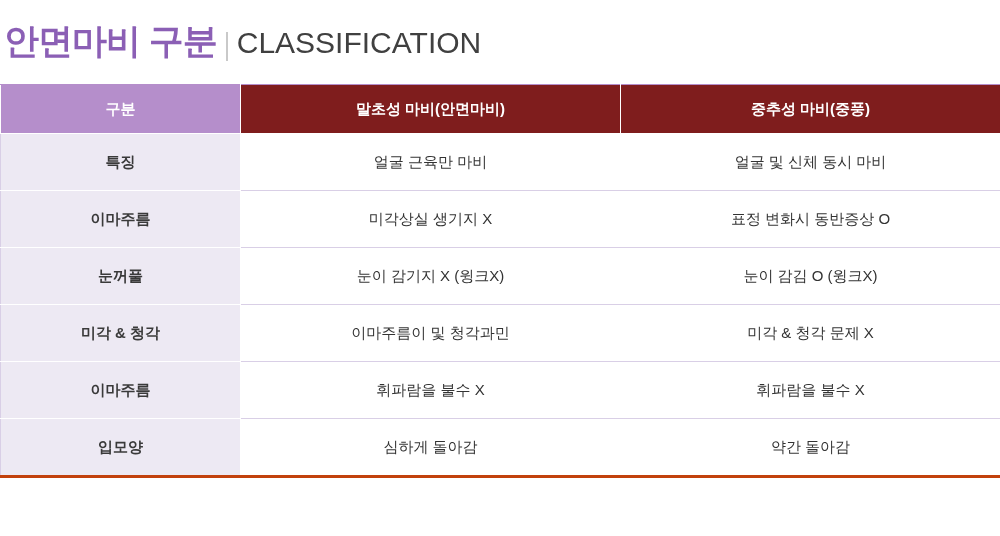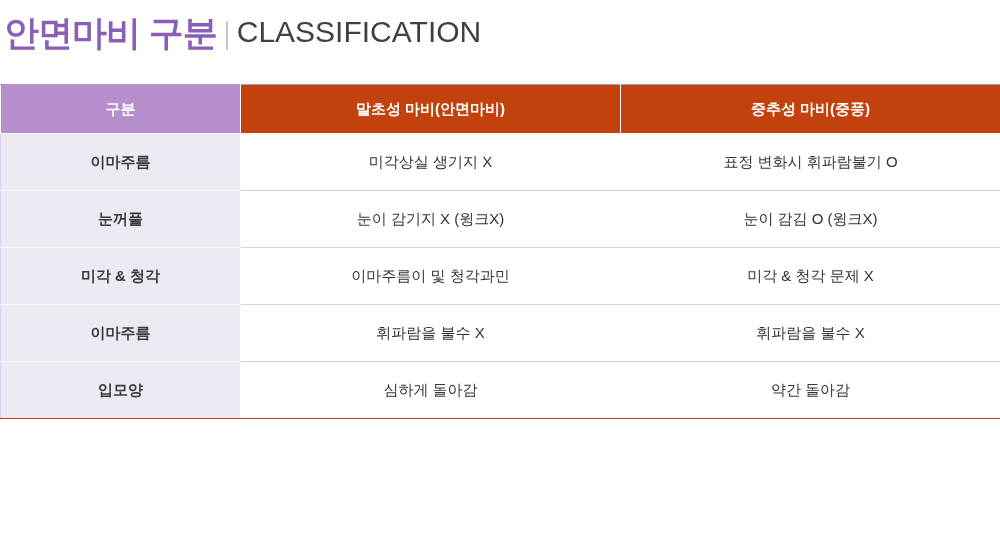--- a/index.html
+++ b/index.html
@@ -14,21 +14,21 @@
     overflow: hidden;
   }
   .page {
     position: relative;
     width: 1000px;
     height: 536px;
     background: #ffffff;
   }
   .title-bar {
     display: flex;
-    align-items: center;
+    align-items: flex-end;
     padding: 6px 0 0 4px;
     height: 58px;
     box-sizing: border-box;
   }
   .title-main {
     font-size: 35px;
     font-weight: bold;
     color: #8b5fb5;
     letter-spacing: -1px;
     line-height: 1;
@@ -63,21 +63,21 @@
   table.classification td {
     border: 1px solid #ffffff;
     text-align: center;
     vertical-align: middle;
     font-size: 15px;
     color: #333333;
     height: 56px;
     padding: 0 6px;
   }
   table.classification thead th {
-    background: #c2410c;
+    background: #7f1d1d;
     color: #ffffff;
     font-weight: bold;
     font-size: 15px;
     height: 48px;
     border-top: 1px solid #b58ecb;
     border-bottom: 1px solid #ffffff;
   }
   table.classification thead th.first {
     background: #b58ecb;
   }
@@ -90,21 +90,21 @@
   table.classification tbody td.cell {
     background: #ffffff;
     border-left: 1px solid #d9cfe6;
     border-bottom: 1px solid #d9cfe6;
     color: #333333;
   }
   table.classification tbody td.cell.last {
     border-right: 1px solid #d9cfe6;
   }
   table.classification tbody tr:last-child td {
-    border-bottom: 1px solid #c2410c;
+    border-bottom: 3px solid #c2410c;
   }
   table.classification tbody td.rowhead {
     border-bottom: 1px solid #ffffff;
   }
 </style>
 </head>
 <body>
 
 <div class="page">
 
@@ -122,23 +122,28 @@
     </colgroup>
     <thead>
       <tr>
         <th class="first">구분</th>
         <th>말초성 마비(안면마비)</th>
         <th>중추성 마비(중풍)</th>
       </tr>
     </thead>
     <tbody>
       <tr>
+        <td class="rowhead">특징</td>
+        <td class="cell">얼굴 근육만 마비</td>
+        <td class="cell last">얼굴 및 신체 동시 마비</td>
+      </tr>
+      <tr>
         <td class="rowhead">이마주름</td>
         <td class="cell">미각상실 생기지 X</td>
-        <td class="cell last">표정 변화시 휘파람불기 O</td>
+        <td class="cell last">표정 변화시 동반증상 O</td>
       </tr>
       <tr>
         <td class="rowhead">눈꺼풀</td>
         <td class="cell">눈이 감기지 X (윙크X)</td>
         <td class="cell last">눈이 감김 O (윙크X)</td>
       </tr>
       <tr>
         <td class="rowhead">미각 &amp; 청각</td>
         <td class="cell">이마주름이 및 청각과민</td>
         <td class="cell last">미각 &amp; 청각 문제 X</td>

